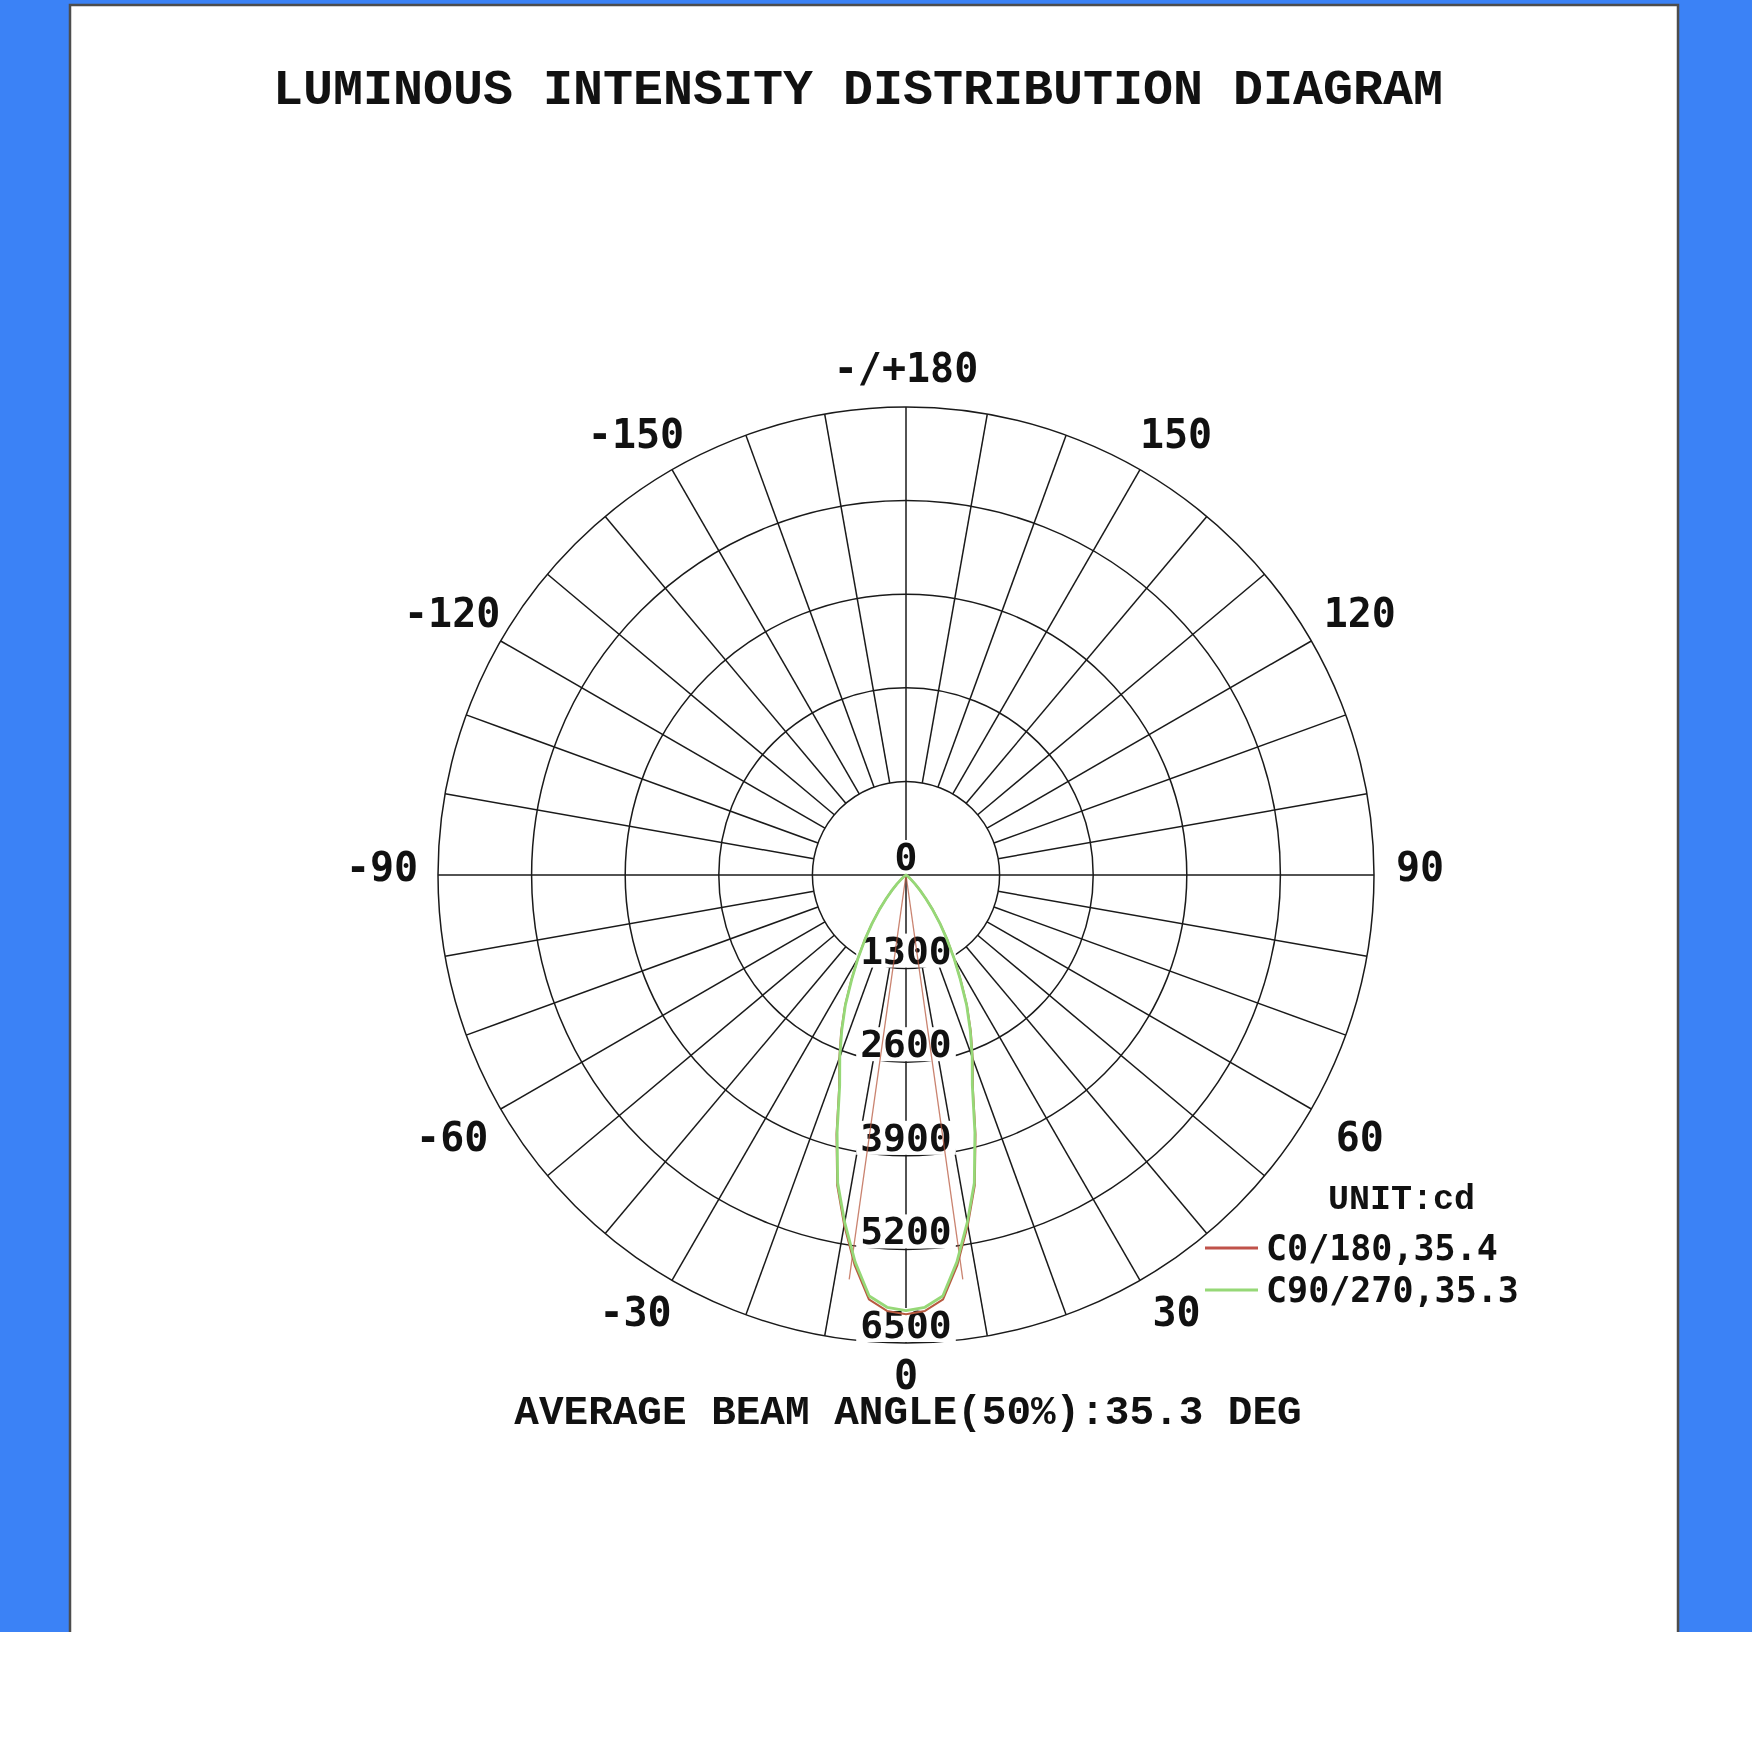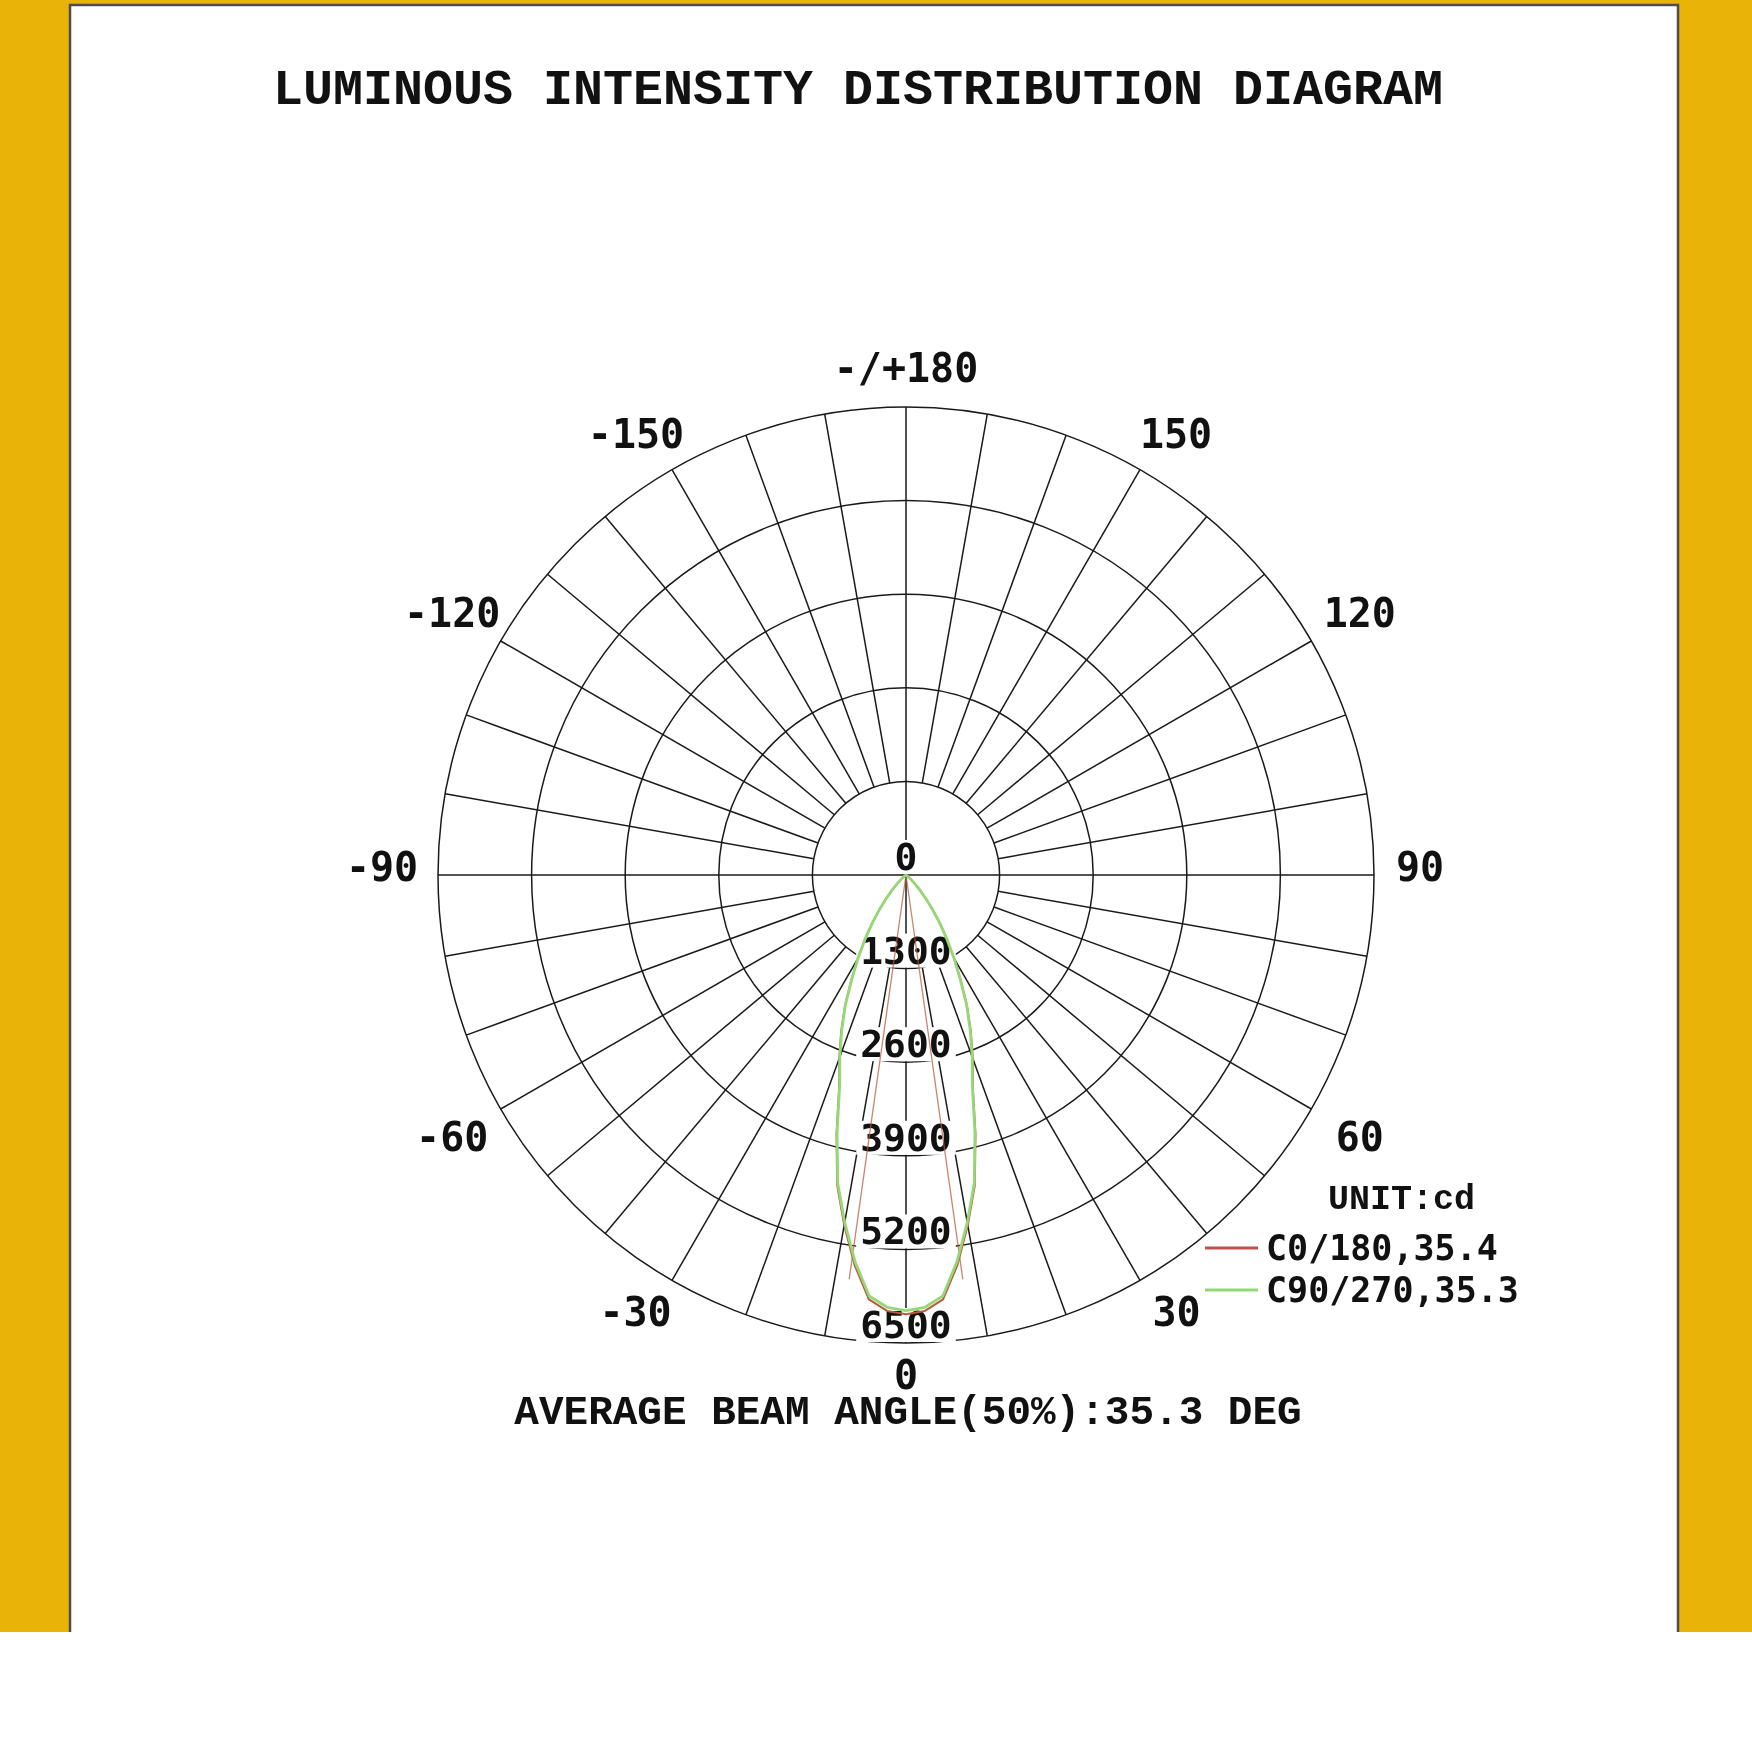--- a/index.html
+++ b/index.html
@@ -1,16 +1,16 @@
 <!DOCTYPE html>
 <html><head>
 <meta charset="utf-8">
 <style>
   html,body{margin:0;padding:0;background:#ffffff;}
-  .stage{width:1752px;height:1632px;position:relative;background:#eab308;}
+  .stage{width:1752px;height:1632px;position:relative;background:#3b82f6;}
   svg{display:block;}
   .fser{font-family:"Liberation Mono",monospace;font-weight:700;}
   .fmono{font-family:"DejaVu Sans Mono",monospace;font-weight:700;}
   text{fill:#111;}
 </style>
 </head>
 <body>
 
 <div class="stage">
 <svg width="1752" height="1752" viewBox="0 0 1752 1752">

